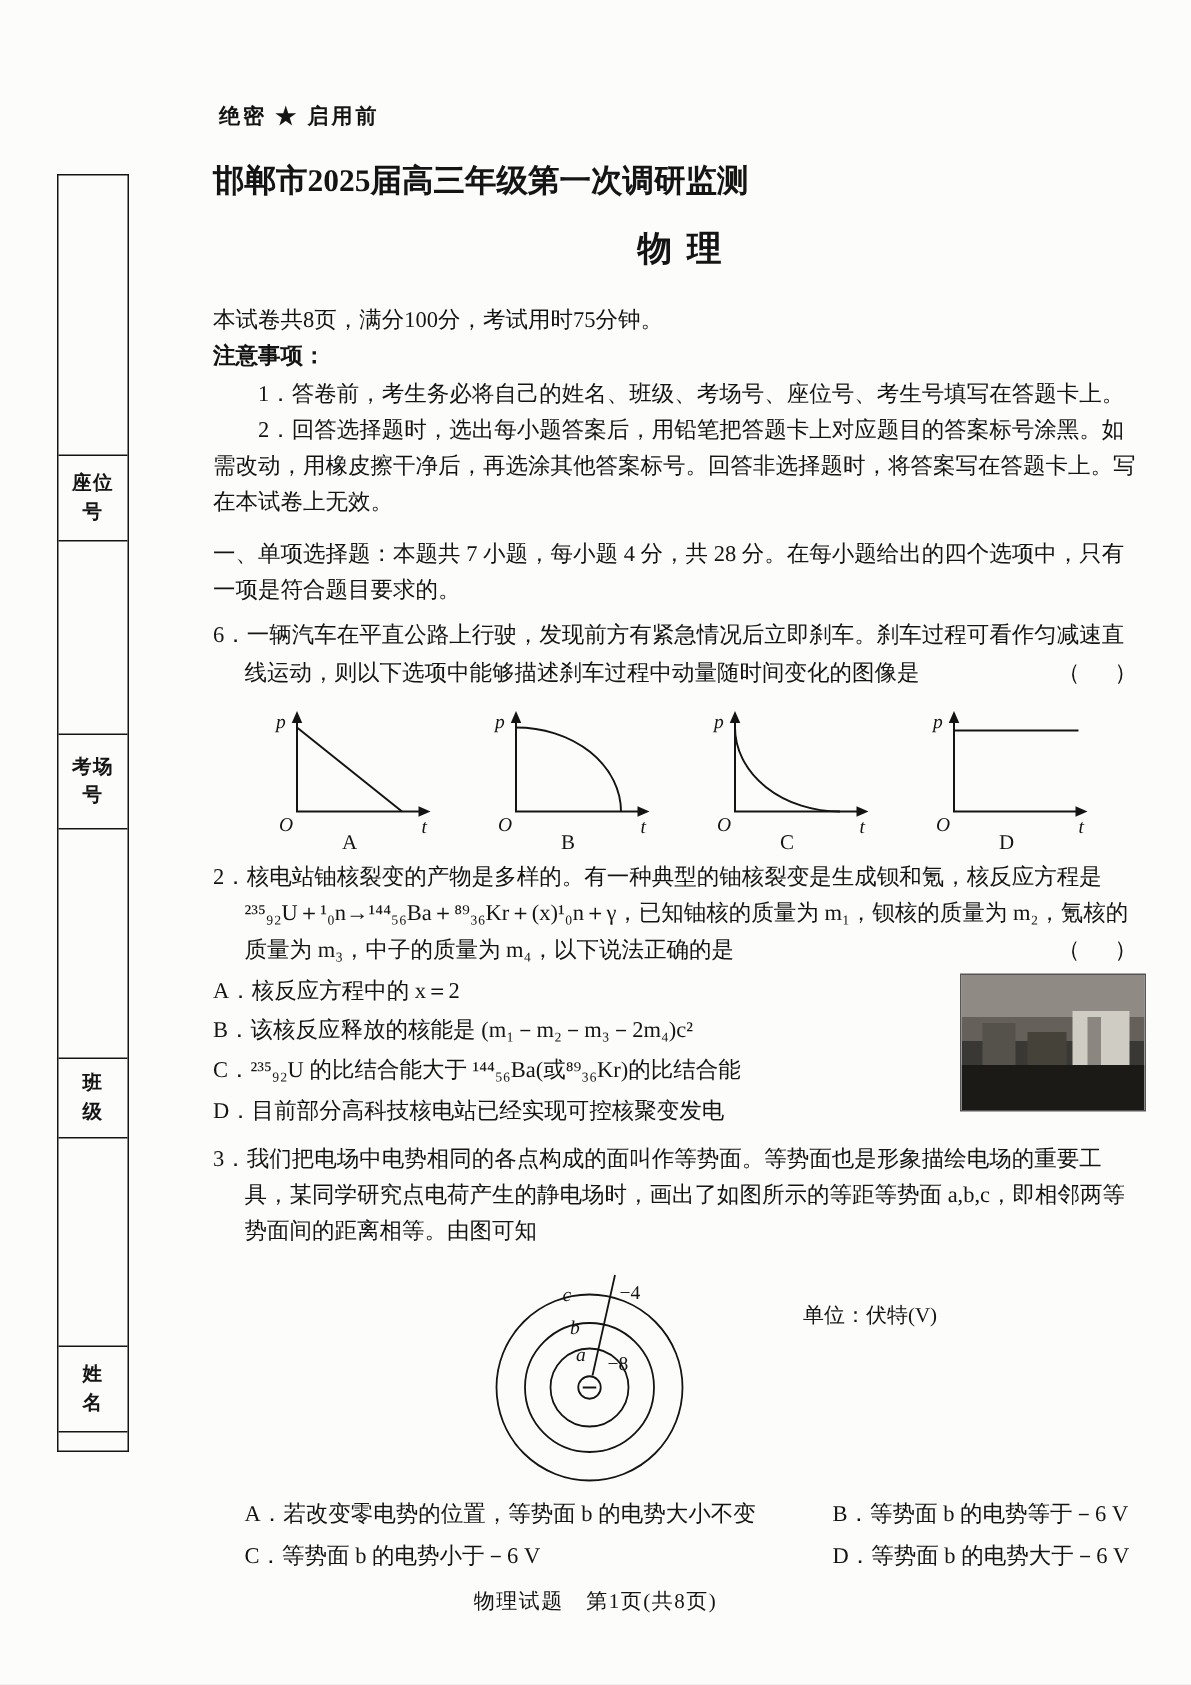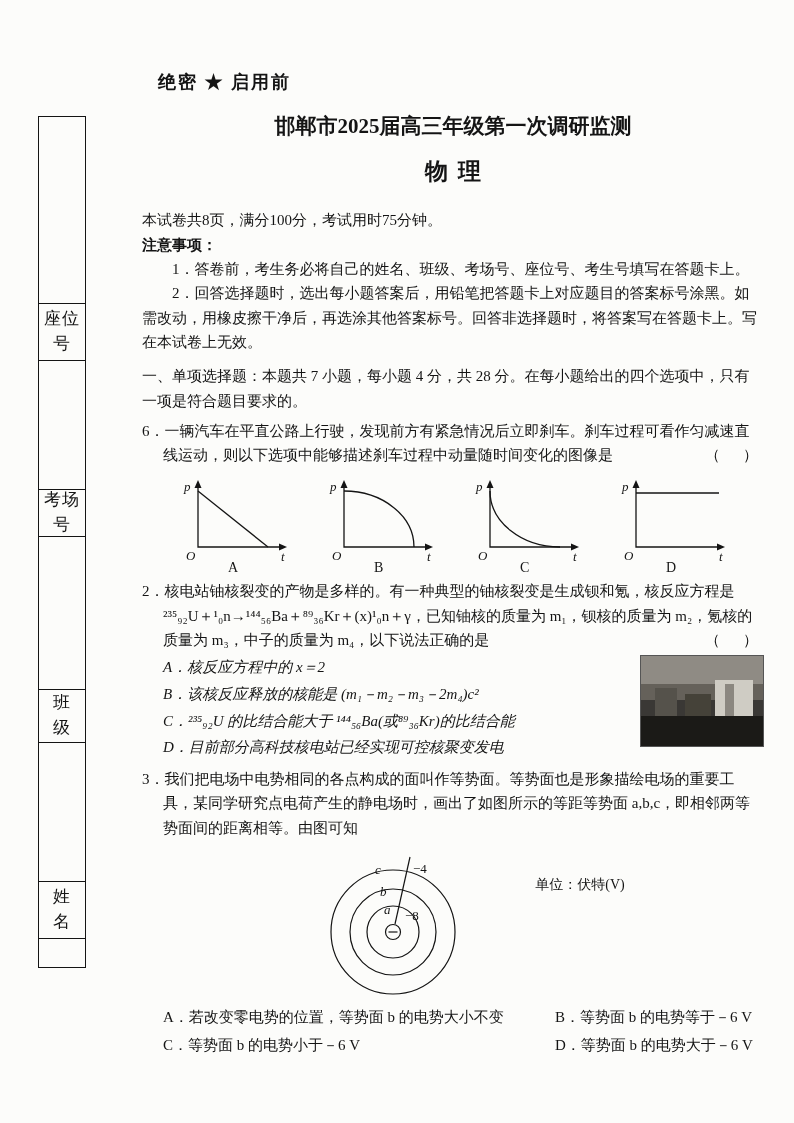--- a/index.html
+++ b/index.html
@@ -12,42 +12,42 @@
   }
   
   .seal {
     position:absolute; left:38px; top:116px; width:48px; height:852px;
     border:1.6px solid #141414; display:flex; flex-direction:column;
   }
   .seal-sp { width:100%; }
   .seal-label {
     border-top:1.6px solid #141414; border-bottom:1.6px solid #141414;
     display:flex; flex-direction:column; align-items:center; justify-content:center;
-    font-size:17px; font-weight:normal; line-height:1.45; letter-spacing:1px;
+    font-size:13px; font-weight:bold; line-height:1.45; letter-spacing:1px;
   }
   
   .content { position:absolute; left:142px; top:62px; width:622px; font-size:15px; line-height:1.62; }
-  .secret { font-size:18px; font-weight:bold; margin:6px 16px 12px; letter-spacing:2px; }
-  .title { text-align:center; font-size:21px; font-weight:bold; margin-top:8px; }
+  .secret { font-size:14px; font-weight:bold; margin:6px 4px 12px; letter-spacing:2px; }
+  .title { text-align:left; font-size:21px; font-weight:bold; margin-top:8px; }
   .subject { text-align:center; font-size:23px; font-weight:bold; letter-spacing:10px; margin:10px 0 18px; text-indent:10px; }
   .notice-title { font-weight:bold; }
   .notice { text-indent:2em; }
   .sec-head { font-weight:normal; margin-top:10px; }
   .question { position:relative; padding-left:21px; text-indent:-21px; margin-top:6px; }
   .bracket { position:absolute; right:2px; bottom:0; text-indent:0; letter-spacing:4px; }
   
   .graphs { display:flex; justify-content:center; gap:34px; margin:10px 0 4px; }
   .graph text { font-size:13px; fill:#141414; }
   .graph .ital { font-style:italic; }
   .graph .glabel { font-size:14px; }
   .graph path, .graph line { stroke:#141414; stroke-width:1.3; fill:none; }
   .graph polygon { fill:#141414; }
   
   .q2-block { position:relative; }
-  .q-opts { margin-left:21px; margin-top:2px;font-style:italic; }
+  .q-opts { margin-top:2px; }
   .opt { line-height:1.78; }
   .photo { position:absolute; right:0; top:76px; width:124px; height:92px; border:1px solid #555; overflow:hidden; }
   
   .fig3 { display:flex; justify-content:center; align-items:flex-start; margin:4px 0 2px; }
   .fig3 svg circle, .fig3 svg line { stroke:#141414; stroke-width:1.2; fill:none; }
   .fig3 svg .charge { fill:#fcfcfa; }
   .fig3 svg text { font-size:13px; fill:#141414; }
   .fig3 svg .ital { font-style:italic; }
   .unit { margin:30px 0 0 14px; font-size:14px; }
   .opts2col { margin-left:21px; }
@@ -61,21 +61,21 @@
 
 <div class="page">
 
   <div class="seal">
     <div class="seal-sp" style="height:186px"></div>
     <div class="seal-label" style="height:58px">
       <span>座位</span>
       <span>号</span>
     </div>
     <div class="seal-sp" style="height:128px"></div>
-    <div class="seal-label" style="height:48px">
+    <div class="seal-label" style="height:64px">
       <span>考场</span>
       <span>号</span>
     </div>
     <div class="seal-sp" style="height:152px"></div>
     <div class="seal-label" style="height:54px">
       <span>班</span>
       <span>级</span>
     </div>
     <div class="seal-sp" style="height:138px"></div>
     <div class="seal-label" style="height:58px">
@@ -203,14 +203,15 @@
         <span>B．等势面 b 的电势等于－6 V</span>
       </div>
       <div class="row">
         <span class="optL">C．等势面 b 的电势小于－6 V</span>
         <span>D．等势面 b 的电势大于－6 V</span>
       </div>
     </div>
 
   </div>
 
+  <div class="footer">物理试题　第1页(共8页)</div>
 
 </div>
 
 </body></html>

